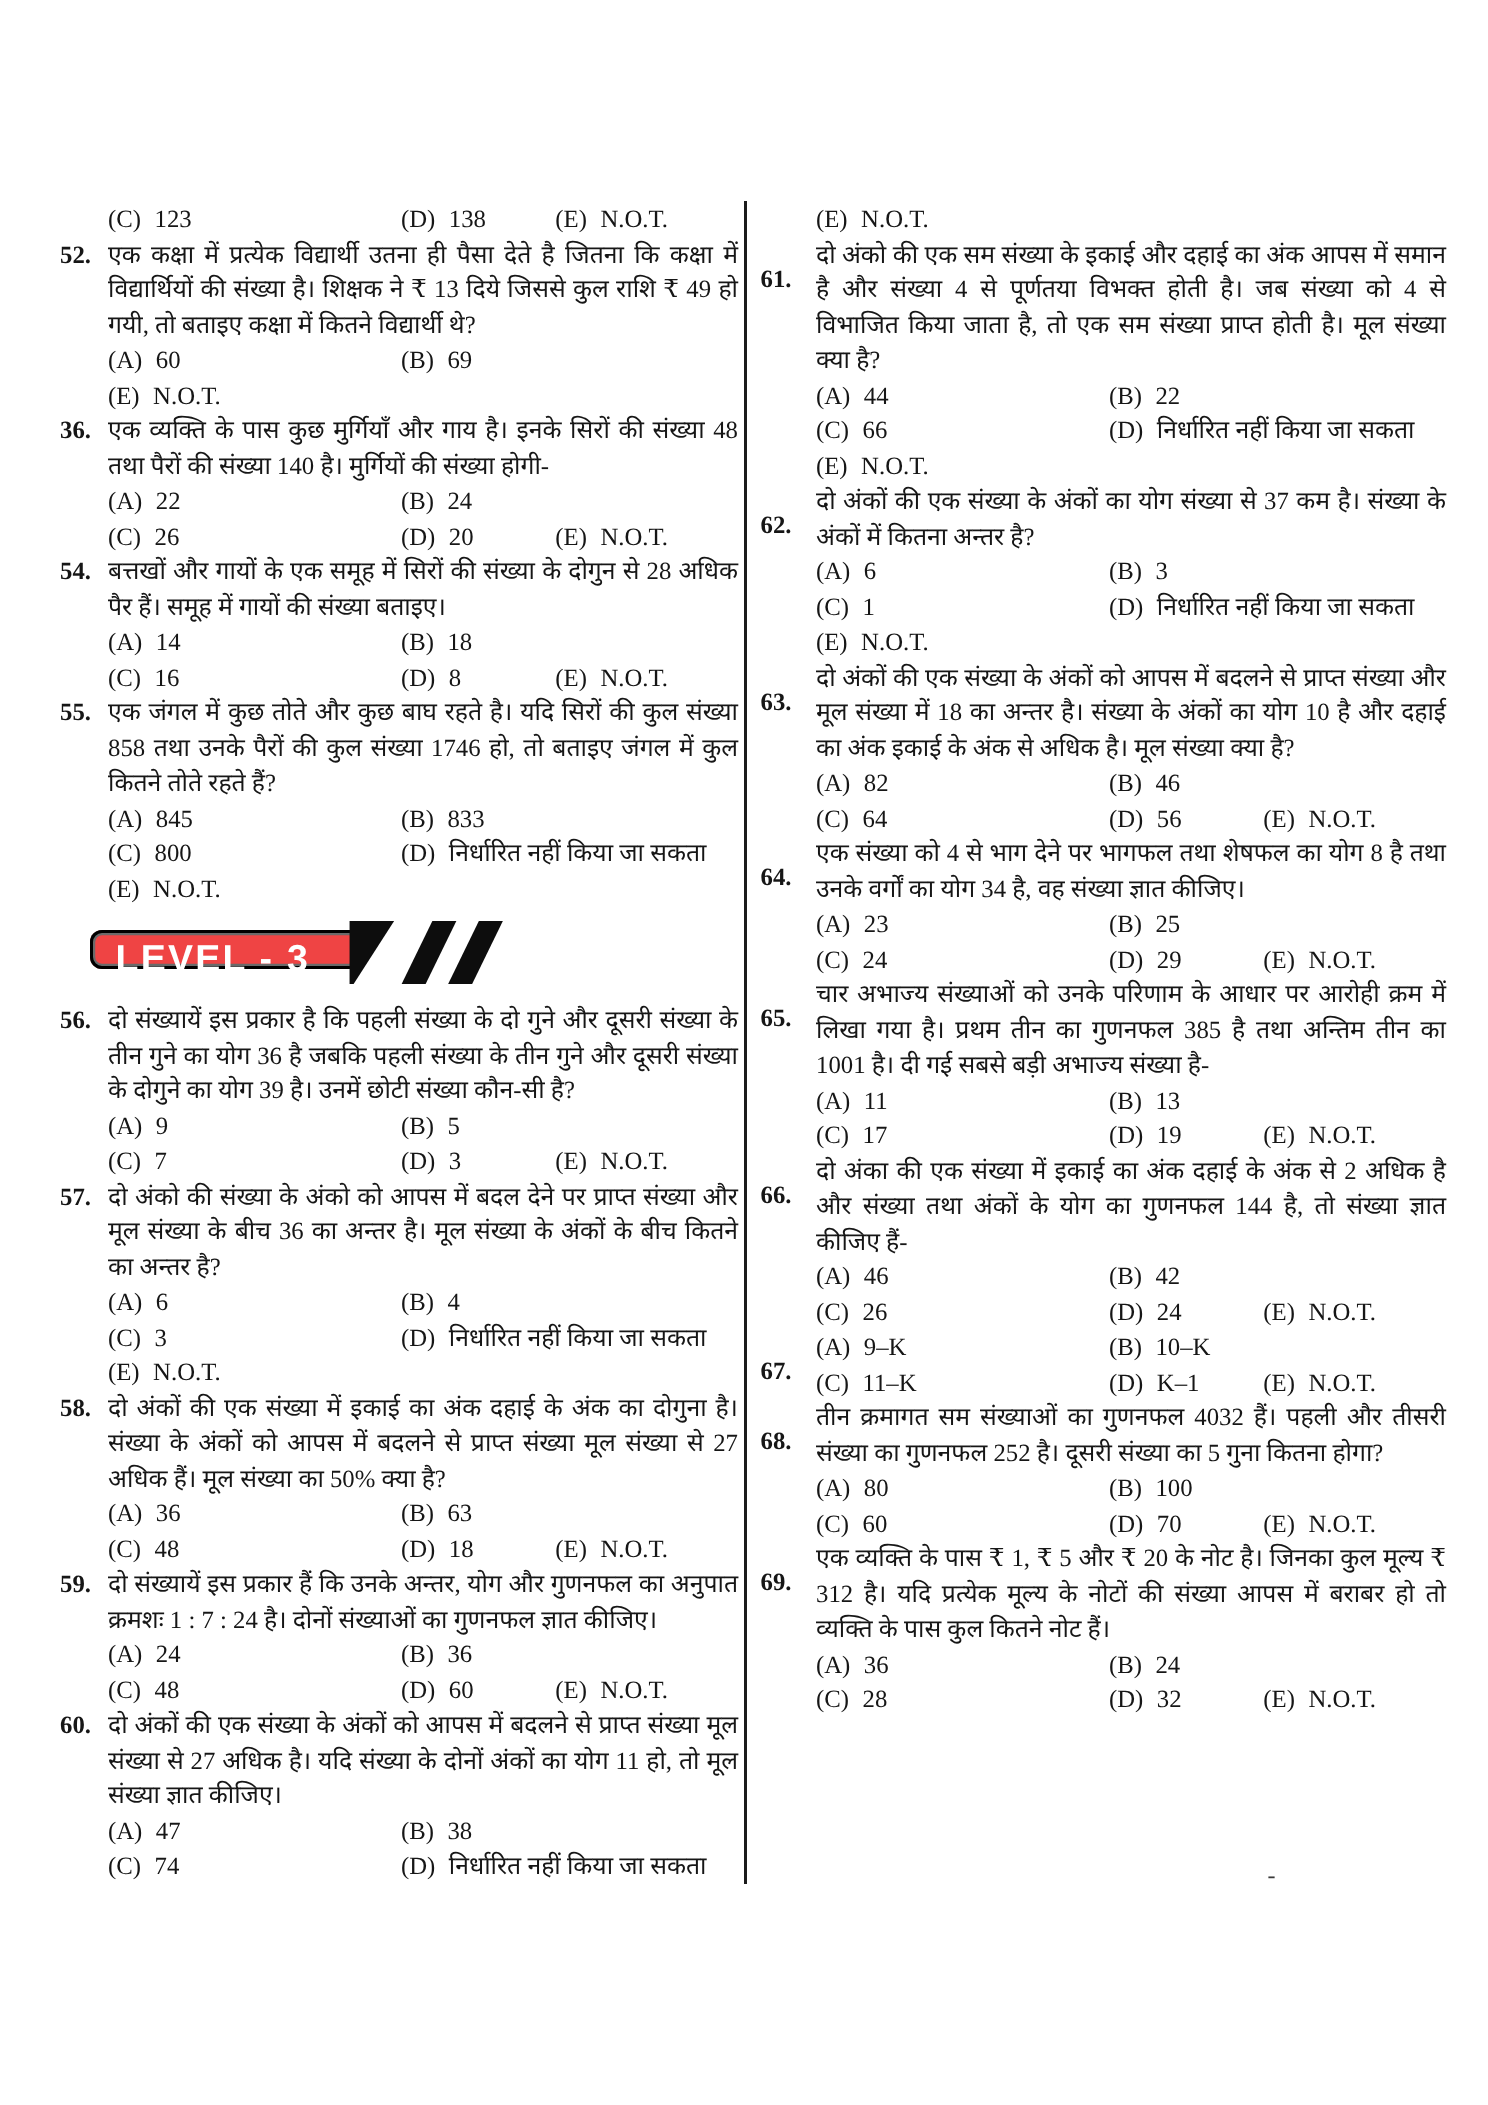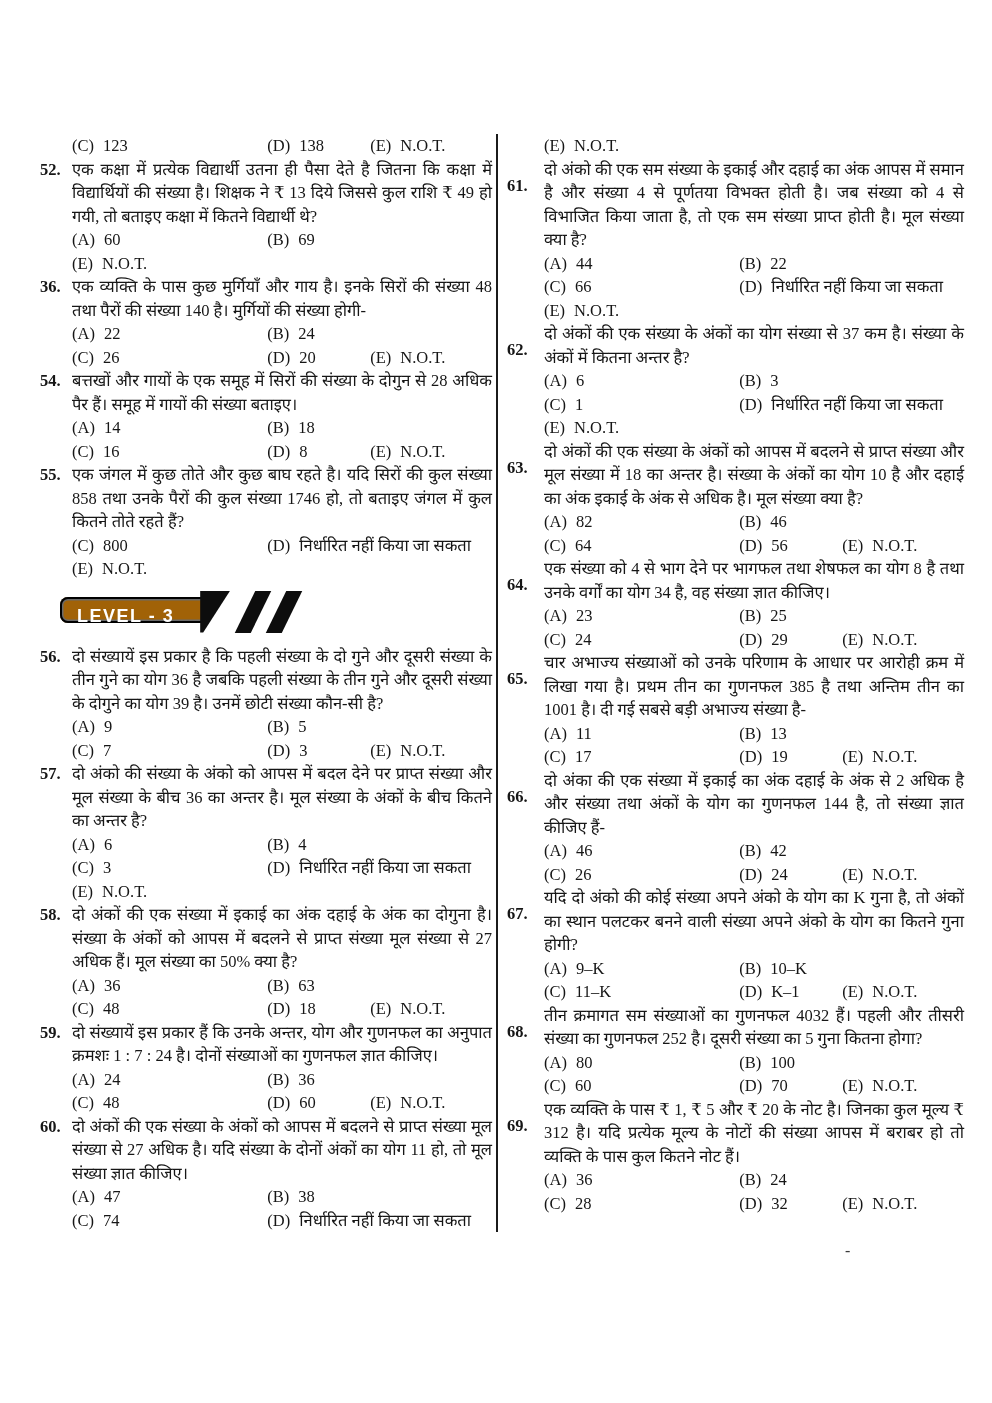--- a/index.html
+++ b/index.html
@@ -26,23 +26,23 @@
   .qbody { flex:1; min-width:0; }
   .qtext { text-align:justify; }
 
   .optrow { display:grid; grid-template-columns:46.5% 24.5% 1fr; }
   .opt { white-space:nowrap; overflow:visible; }
   .opt .lbl { margin-right:9px; }
   .opt.span2 { grid-column:2 / 4; white-space:normal; }
 
   .banner-row { display:flex; align-items:flex-start; margin:8px 0 8px 20px; height:48px; }
   .banner-plate {
-    background:#a16207; color:#ffffff;
+    background:#ef4444; color:#ffffff;
     font-family:"Liberation Sans","DejaVu Sans",sans-serif;
-    font-weight:bold; font-size:18px; letter-spacing:1.5px;
+    font-weight:bold; font-size:25px; letter-spacing:1.5px;
     height:26px; line-height:38px; margin-top:8px;
     padding:0 34px 0 17px; border-radius:8px;
     box-shadow:inset 0 0 0 2px #000, inset 0 0 0 3.5px #6a6a6a;
   }
   .banner-tri {
     width:30px; height:42px; background:#0d0d0d; flex:none;
     clip-path:polygon(0 0, 100% 0, 10% 100%, 0 100%);
     margin-left:-8px; margin-top:2px;
   }
   .banner-stripe {
@@ -107,20 +107,24 @@
               <div class="opt"><span class="lbl">(C)</span><span class="val">16</span></div>
               <div class="opt"><span class="lbl">(D)</span><span class="val">8</span></div>
               <div class="opt"><span class="lbl">(E)</span><span class="val">N.O.T.</span></div>
             </div>
           </div>
         </div>
         <div class="question">
           <div class="qnum">55.</div>
           <div class="qbody">
             <div class="qtext">एक जंगल में कुछ तोते और कुछ बाघ रहते है। यदि सिरों की कुल संख्या 858 तथा उनके पैरों की कुल संख्या 1746 हो, तो बताइए जंगल में कुल कितने तोते रहते हैं?</div>
+            <div class="optrow">
+              <div class="opt"><span class="lbl">(A)</span><span class="val">845</span></div>
+              <div class="opt span2"><span class="lbl">(B)</span><span class="val">833</span></div>
+            </div>
             <div class="optrow">
               <div class="opt"><span class="lbl">(C)</span><span class="val">800</span></div>
               <div class="opt span2"><span class="lbl">(D)</span><span class="val">निर्धारित नहीं किया जा सकता</span></div>
             </div>
             <div class="optrow">
               <div class="opt"><span class="lbl">(E)</span><span class="val">N.O.T.</span></div>
             </div>
           </div>
         </div>
         <div class="banner-row">
@@ -306,21 +310,20 @@
             <div class="optrow">
               <div class="opt"><span class="lbl">(C)</span><span class="val">26</span></div>
               <div class="opt"><span class="lbl">(D)</span><span class="val">24</span></div>
               <div class="opt"><span class="lbl">(E)</span><span class="val">N.O.T.</span></div>
             </div>
           </div>
         </div>
         <div class="question">
           <div class="qnum">67.</div>
           <div class="qbody">
-            <div class="qtext">यदि दो अंको की कोई संख्या अपने अंको के योग का K गुना है, तो अंकों का स्थान पलटकर बनने वाली संख्या अपने अंको के योग का कितने गुना होगी?</div>
             <div class="optrow">
               <div class="opt"><span class="lbl">(A)</span><span class="val">9–K</span></div>
               <div class="opt span2"><span class="lbl">(B)</span><span class="val">10–K</span></div>
             </div>
             <div class="optrow">
               <div class="opt"><span class="lbl">(C)</span><span class="val">11–K</span></div>
               <div class="opt"><span class="lbl">(D)</span><span class="val">K–1</span></div>
               <div class="opt"><span class="lbl">(E)</span><span class="val">N.O.T.</span></div>
             </div>
           </div>

